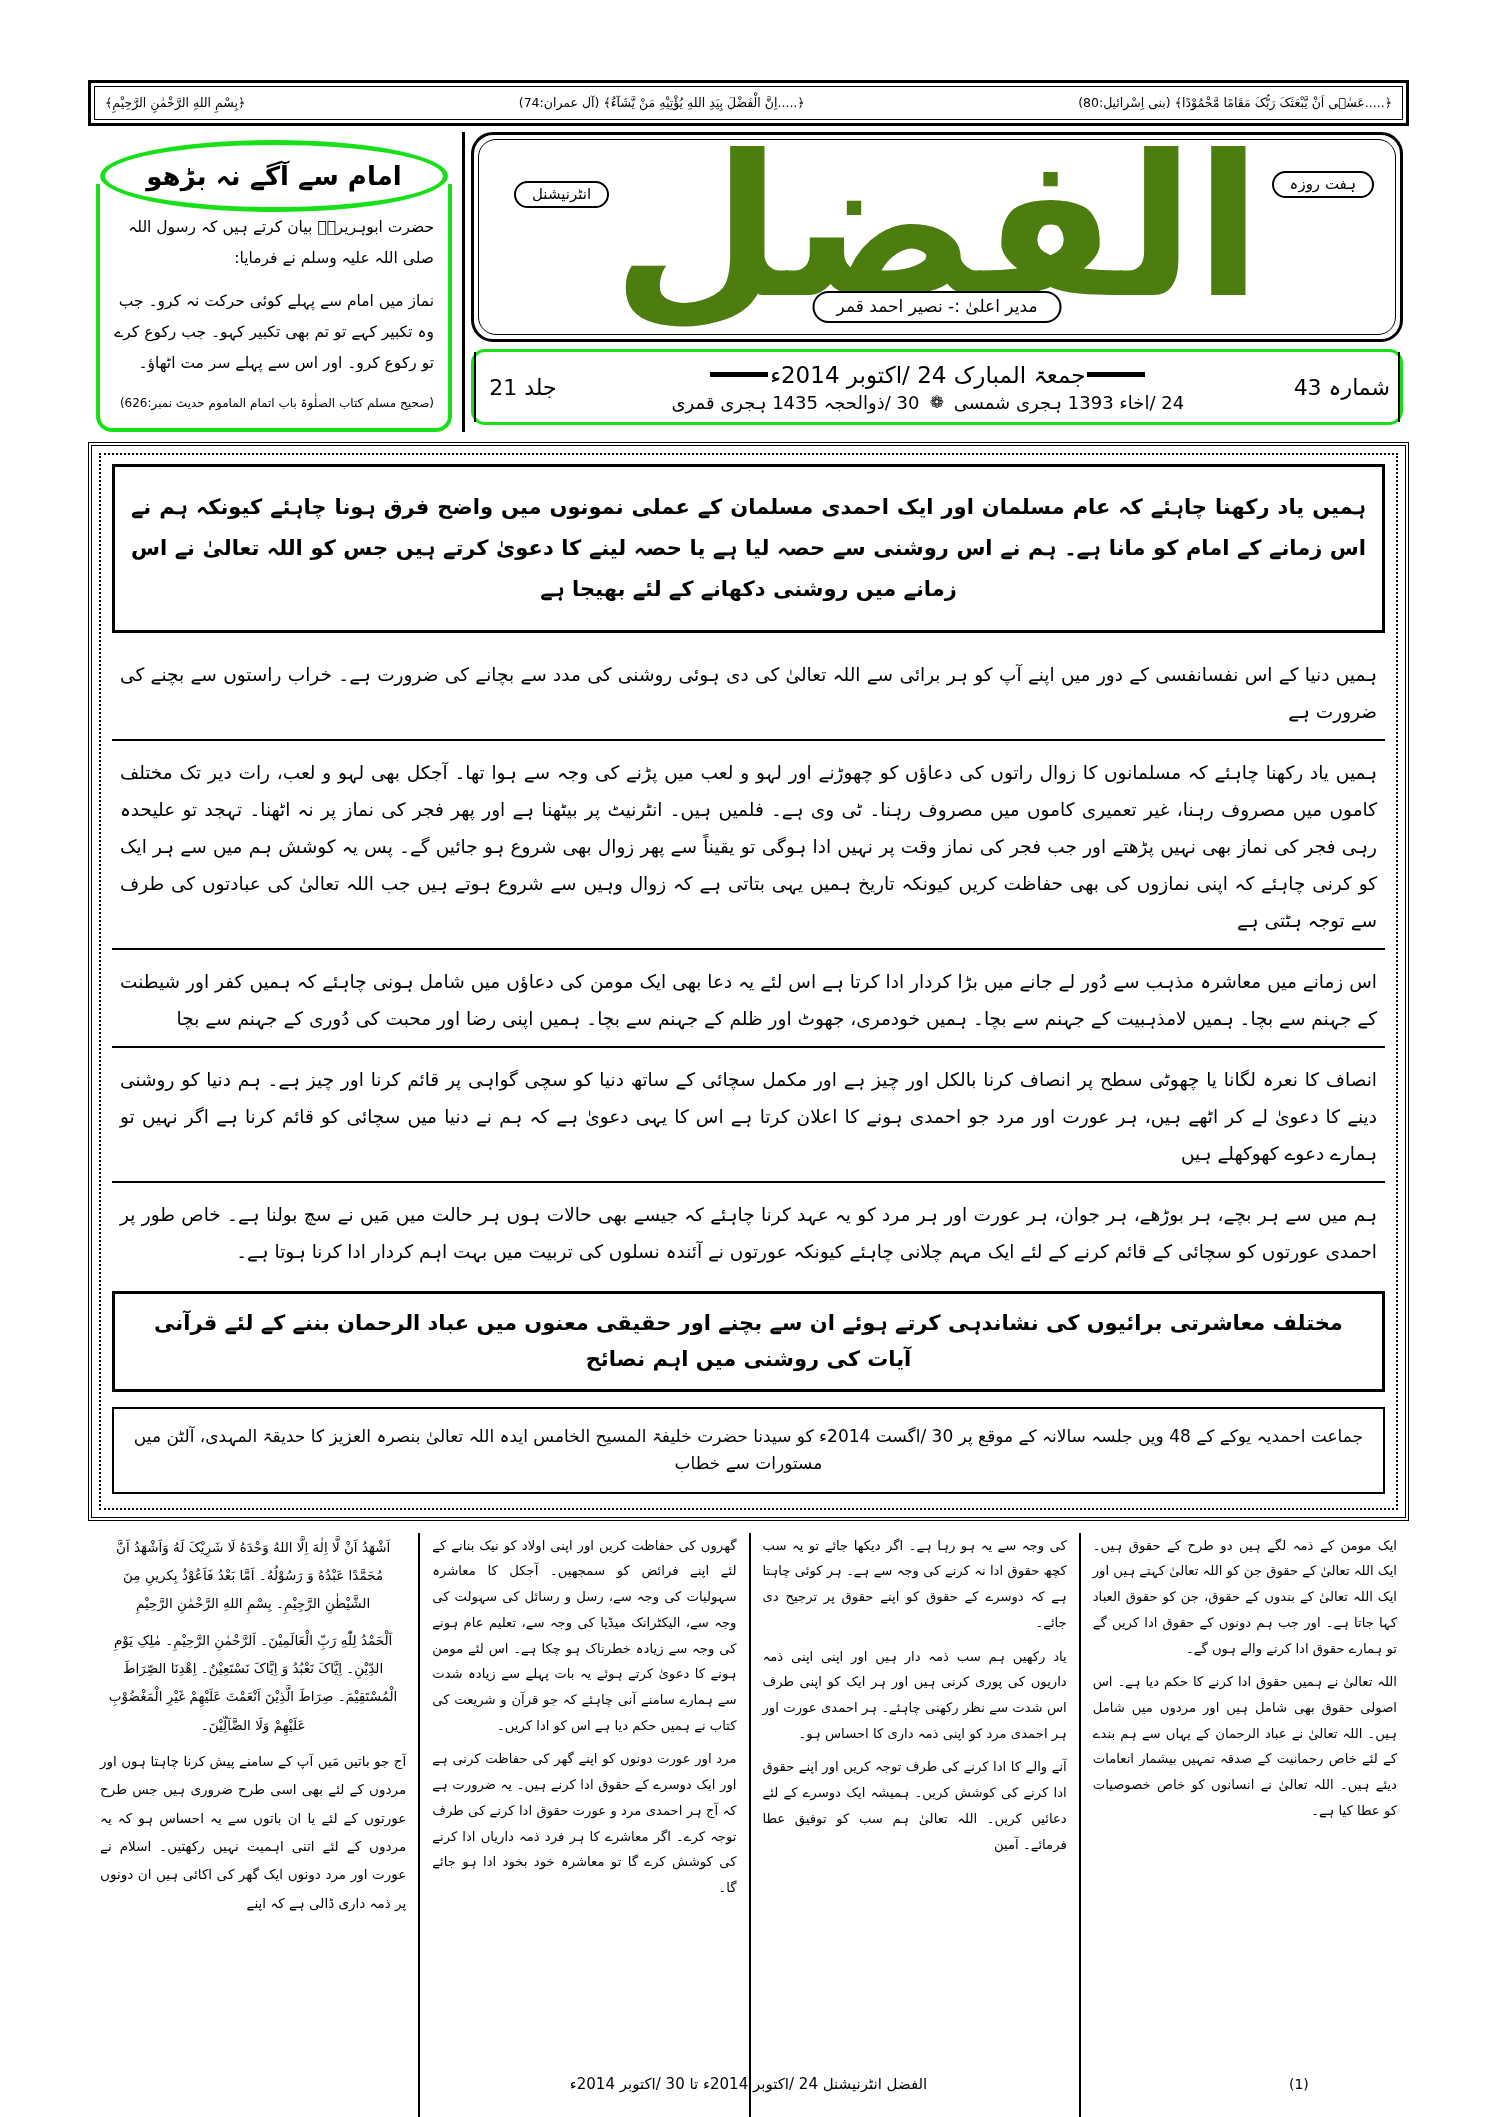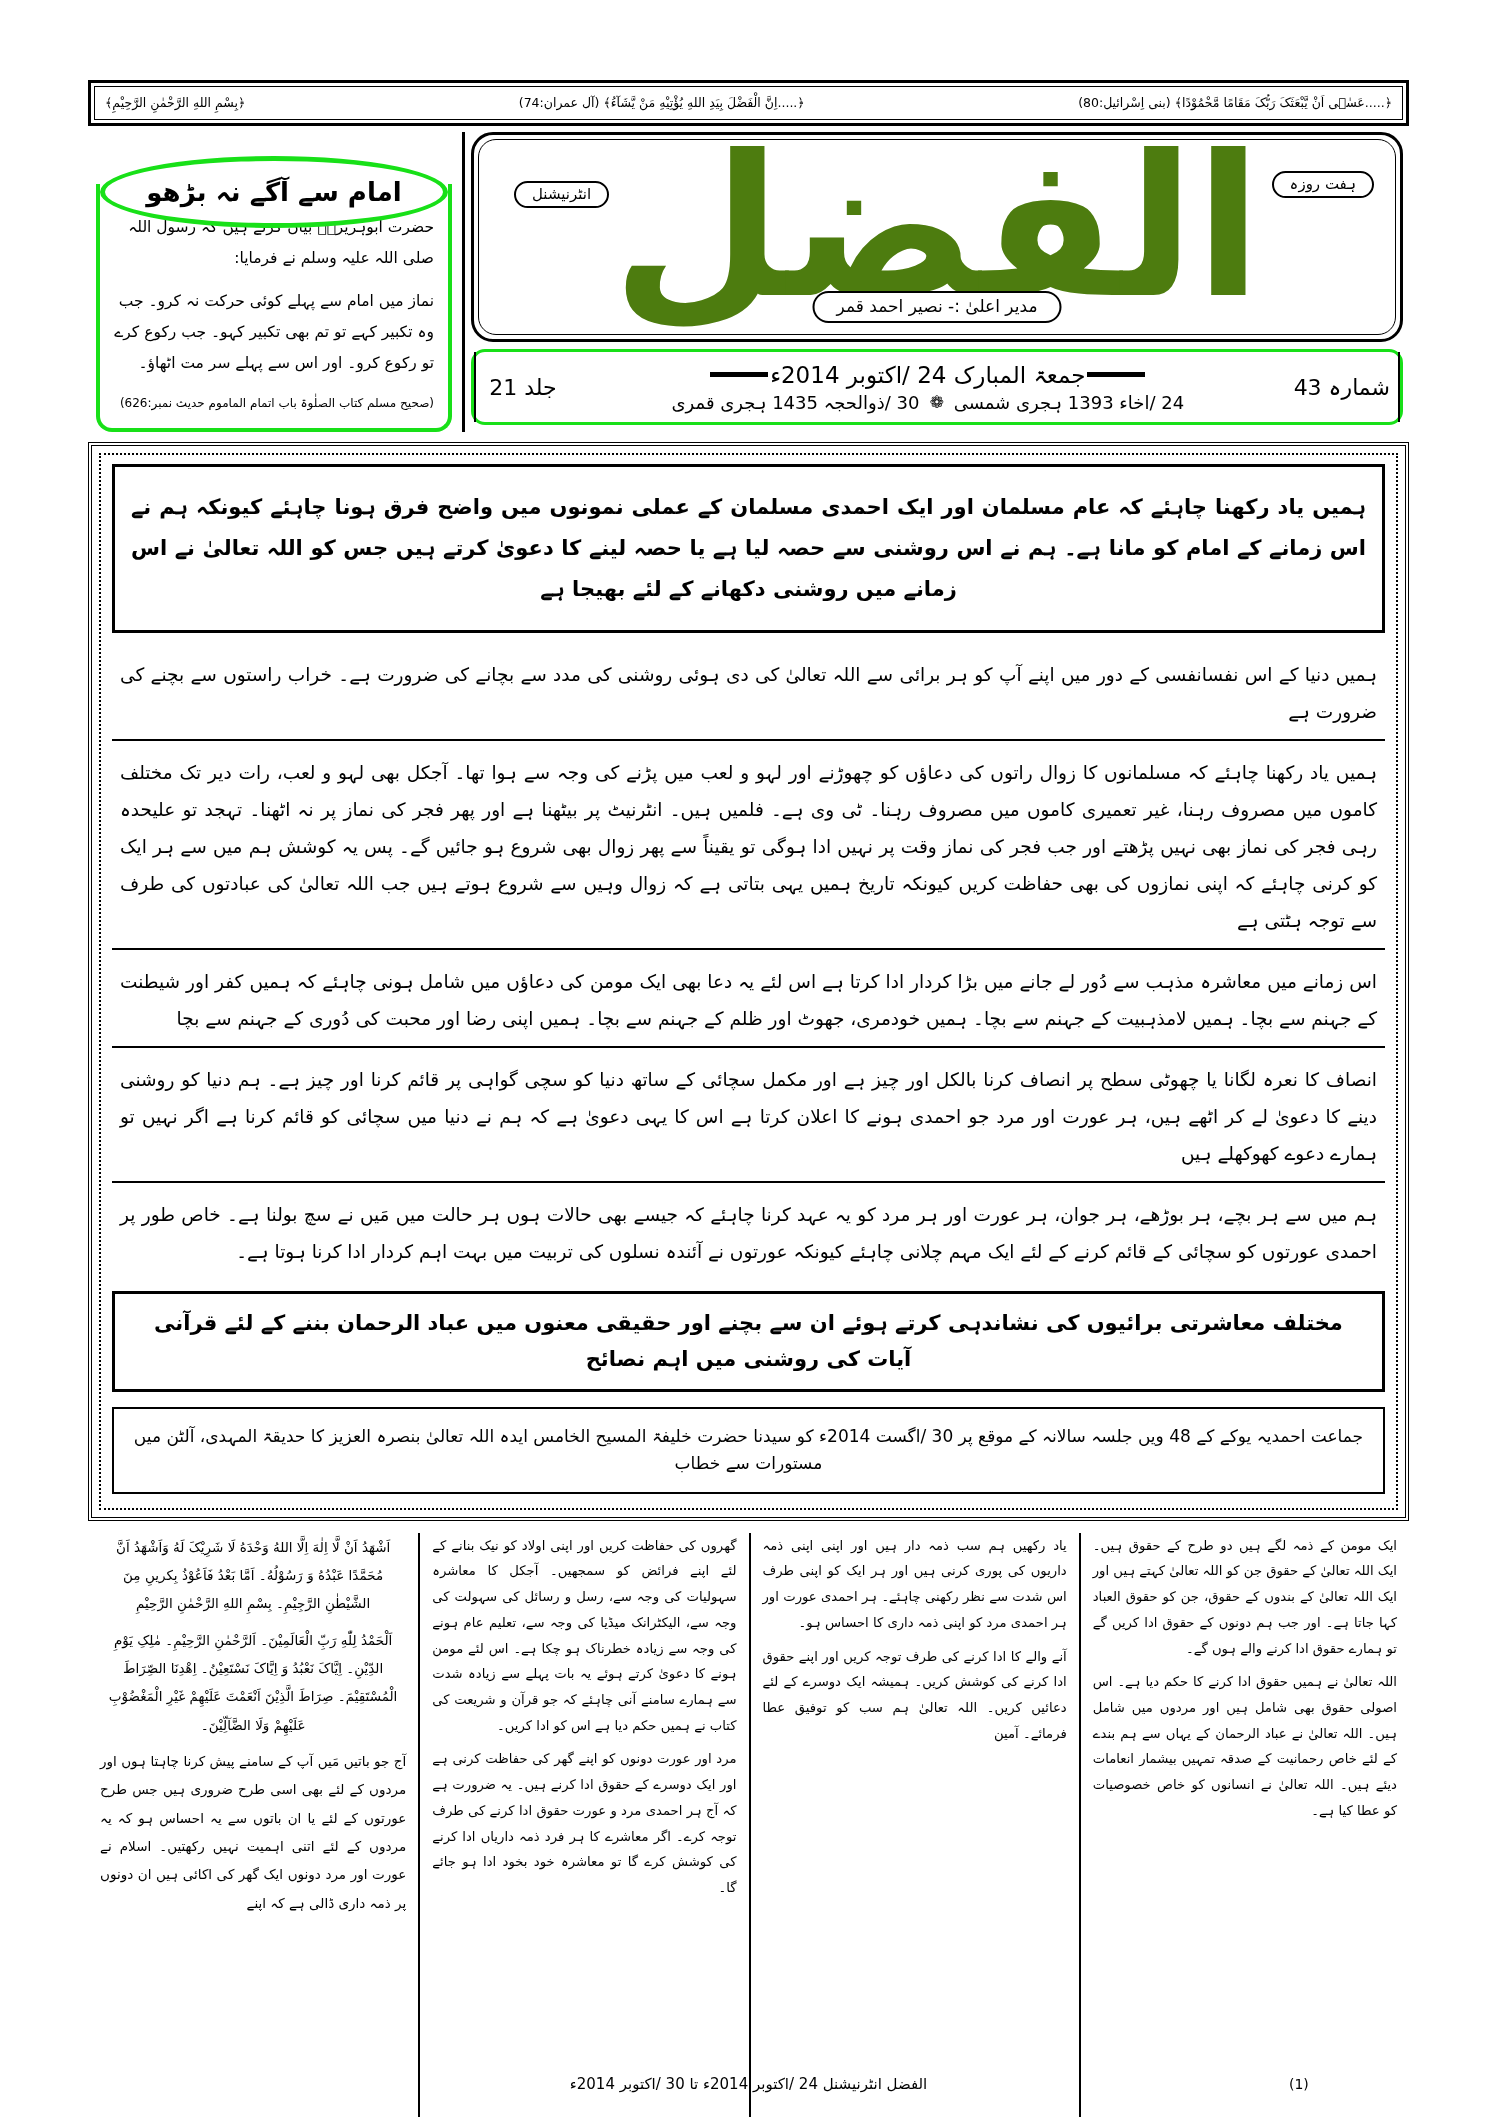--- a/index.html
+++ b/index.html
@@ -137,21 +137,21 @@
   .dash{display:inline-block;width:58px;height:5px;background:#000;}
   .flower{font-size:17px;}
 
   
   .hadith{
     position:relative;
     height:300px;
   }
   .hadith-oval{
     position:absolute;
-    top:24px;left:8px;right:8px;
+    top:8px;left:8px;right:8px;
     height:62px;
     border:5px solid #18E018;
     border-radius:50%/50%;
     display:flex;align-items:center;justify-content:center;
     background:#fff;
     z-index:3;
   }
   .hadith-oval span{font-size:26px;font-weight:bold;}
   .hadith-body{
     position:absolute;
@@ -338,20 +338,21 @@
   </div>
 
   <div class="cols">
 
     <div class="col ur">
       <p>ایک مومن کے ذمہ لگے ہیں دو طرح کے حقوق ہیں۔ ایک اللہ تعالیٰ کے حقوق جن کو اللہ تعالیٰ کہتے ہیں اور ایک اللہ تعالیٰ کے بندوں کے حقوق، جن کو حقوق العباد کہا جاتا ہے۔ اور جب ہم دونوں کے حقوق ادا کریں گے تو ہمارے حقوق ادا کرنے والے ہوں گے۔</p>
       <p>اللہ تعالیٰ نے ہمیں حقوق ادا کرنے کا حکم دیا ہے۔ اس اصولی حقوق بھی شامل ہیں اور مردوں میں شامل ہیں۔ اللہ تعالیٰ نے عباد الرحمان کے یہاں سے ہم بندے کے لئے خاص رحمانیت کے صدقہ تمہیں بیشمار انعامات دیئے ہیں۔ اللہ تعالیٰ نے انسانوں کو خاص خصوصیات کو عطا کیا ہے۔</p>
     </div>
 
     <div class="col ur">
+      <p>کی وجہ سے یہ ہو رہا ہے۔ اگر دیکھا جائے تو یہ سب کچھ حقوق ادا نہ کرنے کی وجہ سے ہے۔ ہر کوئی چاہتا ہے کہ دوسرے کے حقوق کو اپنے حقوق پر ترجیح دی جائے۔</p>
       <p>یاد رکھیں ہم سب ذمہ دار ہیں اور اپنی اپنی ذمہ داریوں کی پوری کرنی ہیں اور ہر ایک کو اپنی طرف اس شدت سے نظر رکھنی چاہئے۔ ہر احمدی عورت اور ہر احمدی مرد کو اپنی ذمہ داری کا احساس ہو۔</p>
       <p>آنے والے کا ادا کرنے کی طرف توجہ کریں اور اپنے حقوق ادا کرنے کی کوشش کریں۔ ہمیشہ ایک دوسرے کے لئے دعائیں کریں۔ اللہ تعالیٰ ہم سب کو توفیق عطا فرمائے۔ آمین</p>
     </div>
 
     <div class="col ur">
       <p>گھروں کی حفاظت کریں اور اپنی اولاد کو نیک بنانے کے لئے اپنے فرائض کو سمجھیں۔ آجکل کا معاشرہ سہولیات کی وجہ سے، رسل و رسائل کی سہولت کی وجہ سے، الیکٹرانک میڈیا کی وجہ سے، تعلیم عام ہونے کی وجہ سے زیادہ خطرناک ہو چکا ہے۔ اس لئے مومن ہونے کا دعویٰ کرتے ہوئے یہ بات پہلے سے زیادہ شدت سے ہمارے سامنے آنی چاہئے کہ جو قرآن و شریعت کی کتاب نے ہمیں حکم دیا ہے اس کو ادا کریں۔</p>
       <p>مرد اور عورت دونوں کو اپنے گھر کی حفاظت کرنی ہے اور ایک دوسرے کے حقوق ادا کرنے ہیں۔ یہ ضرورت ہے کہ آج ہر احمدی مرد و عورت حقوق ادا کرنے کی طرف توجہ کرے۔ اگر معاشرے کا ہر فرد ذمہ داریاں ادا کرنے کی کوشش کرے گا تو معاشرہ خود بخود ادا ہو جائے گا۔</p>
     </div>
 
     <div class="col ur arabic">

